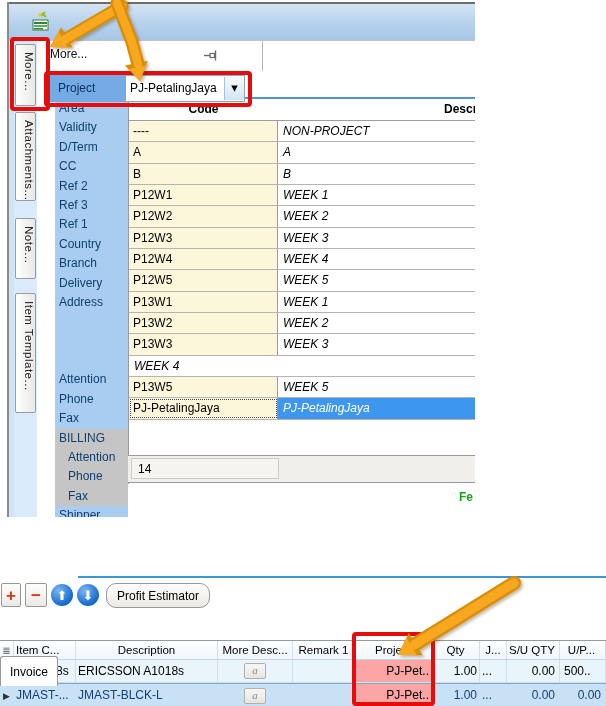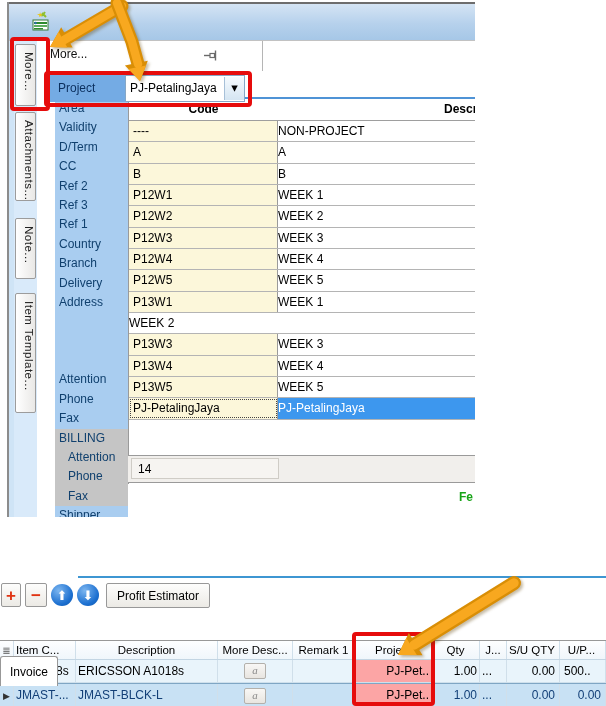--- a/index.html
+++ b/index.html
@@ -42,21 +42,21 @@
   .tbl-leftline{left:128px;top:97px;width:1px;height:387px;background:#9a9a9a;}
   .tbl-vdiv{left:278px;top:99px;width:1px;height:321px;background:#9a9a9a;}
   .tbl-header{left:129px;top:99px;width:346px;height:22px;background:#fff;
               border-bottom:1px solid #9e9e9e;overflow:hidden;}
   .hdr-code{position:absolute;left:0;top:0;width:149px;text-align:center;font-weight:bold;line-height:21px;}
   .hdr-desc{position:absolute;left:315px;top:0;font-weight:bold;line-height:21px;white-space:nowrap;}
   .lbody{left:129px;top:121px;width:346px;}
   .lrow{display:flex;height:21.35px;box-sizing:border-box;border-bottom:1px solid #b4b4b4;}
   .lc{width:149px;background:#fcf7da;border-right:1px solid #9a9a9a;padding-left:4px;
       line-height:20px;box-sizing:border-box;white-space:nowrap;}
-  .ld{flex:1;background:#fff;line-height:20px;white-space:nowrap;overflow:hidden;}
+  .ld{flex:1;background:#fff;padding-left:5px;line-height:20px;white-space:nowrap;overflow:hidden;font-style:italic;}
   .lrow.sel .ld{background:#3d97ee;color:#fff;}
   .lrow.sel .lc{outline:1px dotted #444;outline-offset:-2px;}
 
   .statusbar{left:128px;top:455px;width:347px;height:28px;background:#f1efec;
              border-top:1px solid #9a9a9a;border-bottom:1px solid #9a9a9a;}
   .countbox{left:131px;top:458px;width:148px;height:21px;background:#f6f4f1;
             border:1px solid #cfccc6;line-height:20px;padding-left:6px;}
   .greentxt{left:459px;top:490px;color:#18a418;font-weight:bold;}
 
   
@@ -66,21 +66,21 @@
   .hl-col{left:352px;top:632px;width:83px;height:74px;}
 
   
   .blue-sep{left:78px;top:576px;width:528px;height:2px;background:#3e96d2;}
   .tbtn{top:583px;height:24px;border:1px solid #989898;border-radius:2px;
         background:linear-gradient(#fdfdfc,#eceae5);display:flex;align-items:center;justify-content:center;}
   .tbtn.red{color:#e03413;font-weight:bold;font-size:17px;line-height:1;}
   .circ{top:584px;width:22px;height:22px;border-radius:50%;color:#fff;font-size:13px;
         background:radial-gradient(circle at 35% 30%,#7cb6f0,#1b6fd0 65%,#0f54a8);
         display:flex;align-items:center;justify-content:center;}
-  .btn-profit{left:106px;width:104px;height:25px;}
+  .btn-profit{left:106px;width:104px;height:25px;border-radius:10px;}
   .tab{border:1px solid #989898;border-bottom:none;border-radius:3px 3px 0 0;
        display:flex;align-items:center;justify-content:center;margin-top:45px;}
   .tab-invoice{left:0;top:611px;width:58px;height:30px;background:#fff;z-index:3;}
   .tab-matrix{left:48px;top:615px;width:46px;height:25px;background:#f1efeb;padding-left:29px;}
 
   .grid{left:0;top:640px;width:606px;border-top:1px solid #989898;}
   .grow{display:flex;box-sizing:border-box;}
   .ghead{height:19px;background:linear-gradient(#fdfeff,#f0f6fb);font-size:11.5px;
          border-bottom:1px solid #c3d5e3;}
   .gcell{box-sizing:border-box;border-right:1px solid #d0dfea;padding:0 2px;
@@ -220,28 +220,28 @@
       </div>
     <div class="lrow">
         <div class="lc">P12W5</div>
         <div class="ld">WEEK 5</div>
       </div>
     <div class="lrow">
         <div class="lc">P13W1</div>
         <div class="ld">WEEK 1</div>
       </div>
     <div class="lrow">
+        <div class="lc">P13W2</div>
         <div class="ld">WEEK 2</div>
       </div>
     <div class="lrow">
         <div class="lc">P13W3</div>
         <div class="ld">WEEK 3</div>
       </div>
     <div class="lrow">
-        <div class="lc">P13W4</div>
         <div class="ld">WEEK 4</div>
       </div>
     <div class="lrow">
         <div class="lc">P13W5</div>
         <div class="ld">WEEK 5</div>
       </div>
     <div class="lrow sel">
         <div class="lc">PJ-PetalingJaya</div>
         <div class="ld">PJ-PetalingJaya</div>
       </div>

